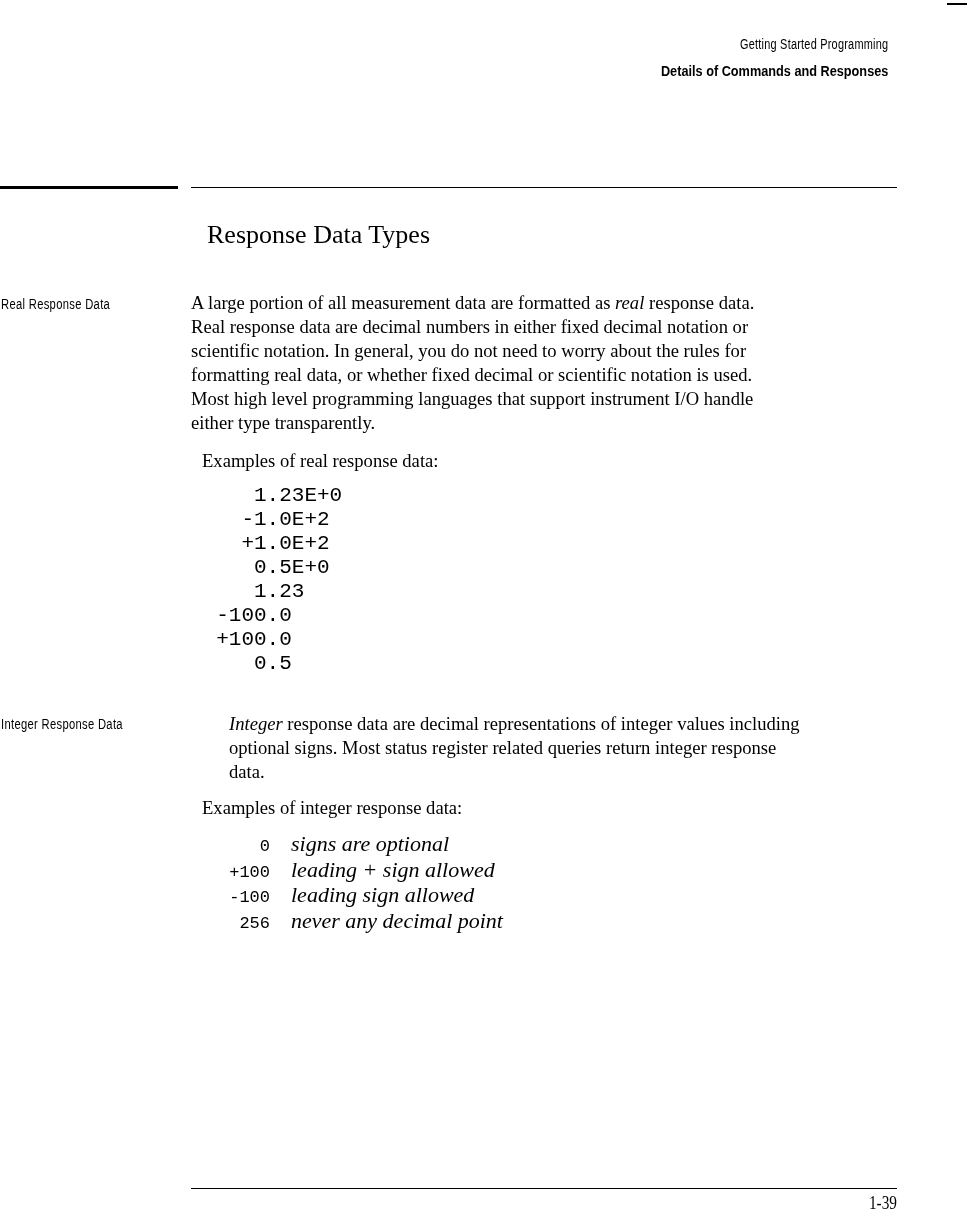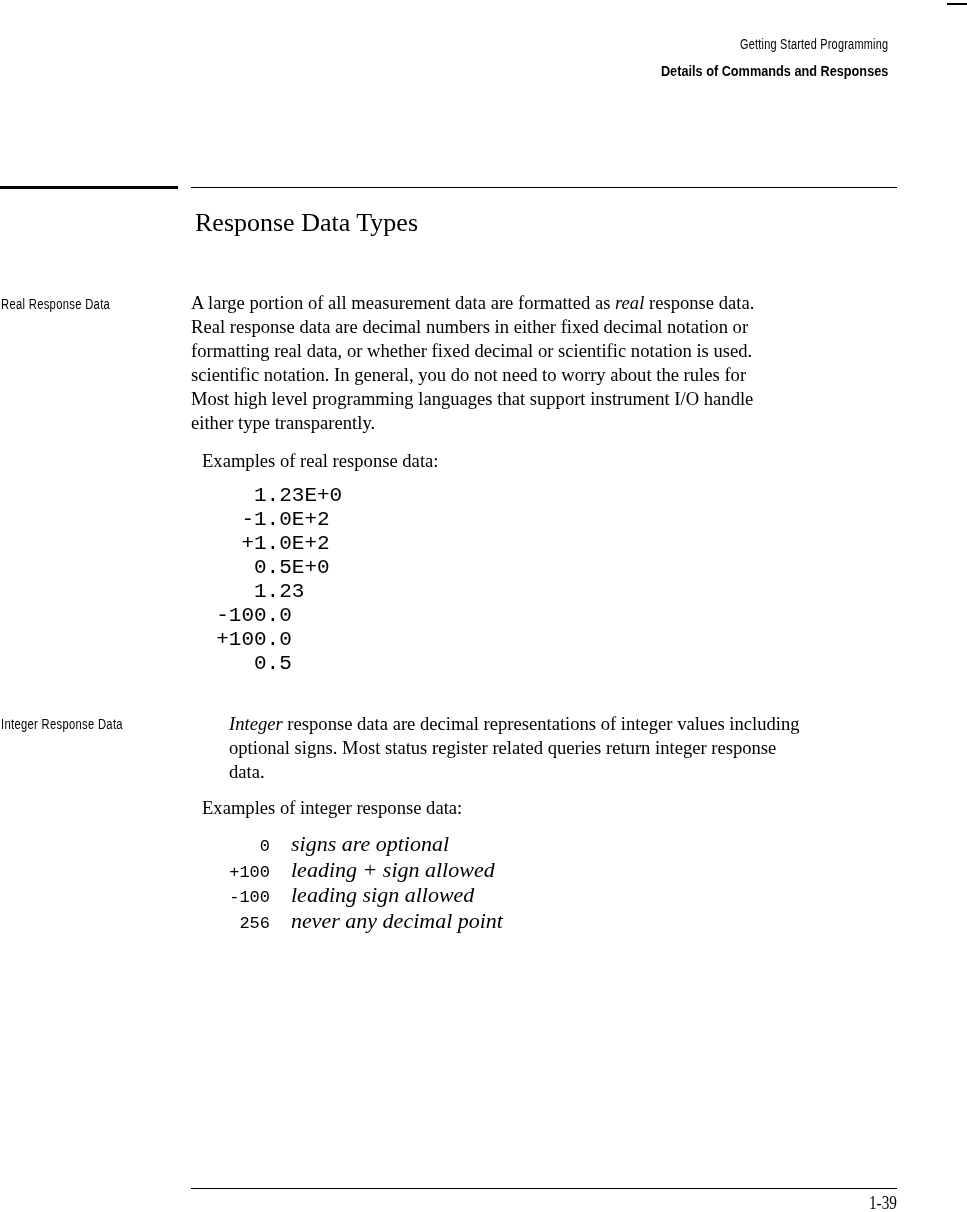--- a/index.html
+++ b/index.html
@@ -63,21 +63,21 @@
       height: 1px;
       background: #000;
     }
     .section-title {
       position: absolute;
       left: 191px;
       top: 202px;
       font-size: 26px;
       line-height: 34px;
       font-weight: normal;
-      margin: 4px;
+      margin: 16px;
       white-space: nowrap;
       text-align: right;
     }
     .side-label {
       position: absolute;
       left: 1px;
       font-family: "Liberation Sans", "DejaVu Sans", sans-serif;
       font-size: 14px;
       transform: scaleX(0.8);
       transform-origin: left center;
@@ -174,22 +174,22 @@
 <div class="rule-thick"></div>
 <div class="rule-thin"></div>
 
 <h1 class="section-title">Response Data Types</h1>
 
 <div class="side-label" style="top:294px;">Real Response Data</div>
 
 <p class="body-text" style="top:291px;">
   <span class="line"><span>A large portion of all measurement data are formatted as </span><em>real</em><span> response data.</span></span>
   <span class="line">Real response data are decimal numbers in either fixed decimal notation or</span>
+  <span class="line">scientific notation.  In general, you do not need to worry about the rules for</span>
   <span class="line">formatting real data, or whether fixed decimal or scientific notation is used.</span>
-  <span class="line">scientific notation.  In general, you do not need to worry about the rules for</span>
   <span class="line">Most high level programming languages that support instrument I/O handle</span>
   <span class="line">either type transparently.</span>
 </p>
 
 <div class="examples-heading" style="top:449px;">Examples of real response data:</div>
 
 <ul class="code-list" style="top:484px;">
   <li>     1.23E+0</li>
   <li>    -1.0E+2</li>
   <li>    +1.0E+2</li>

